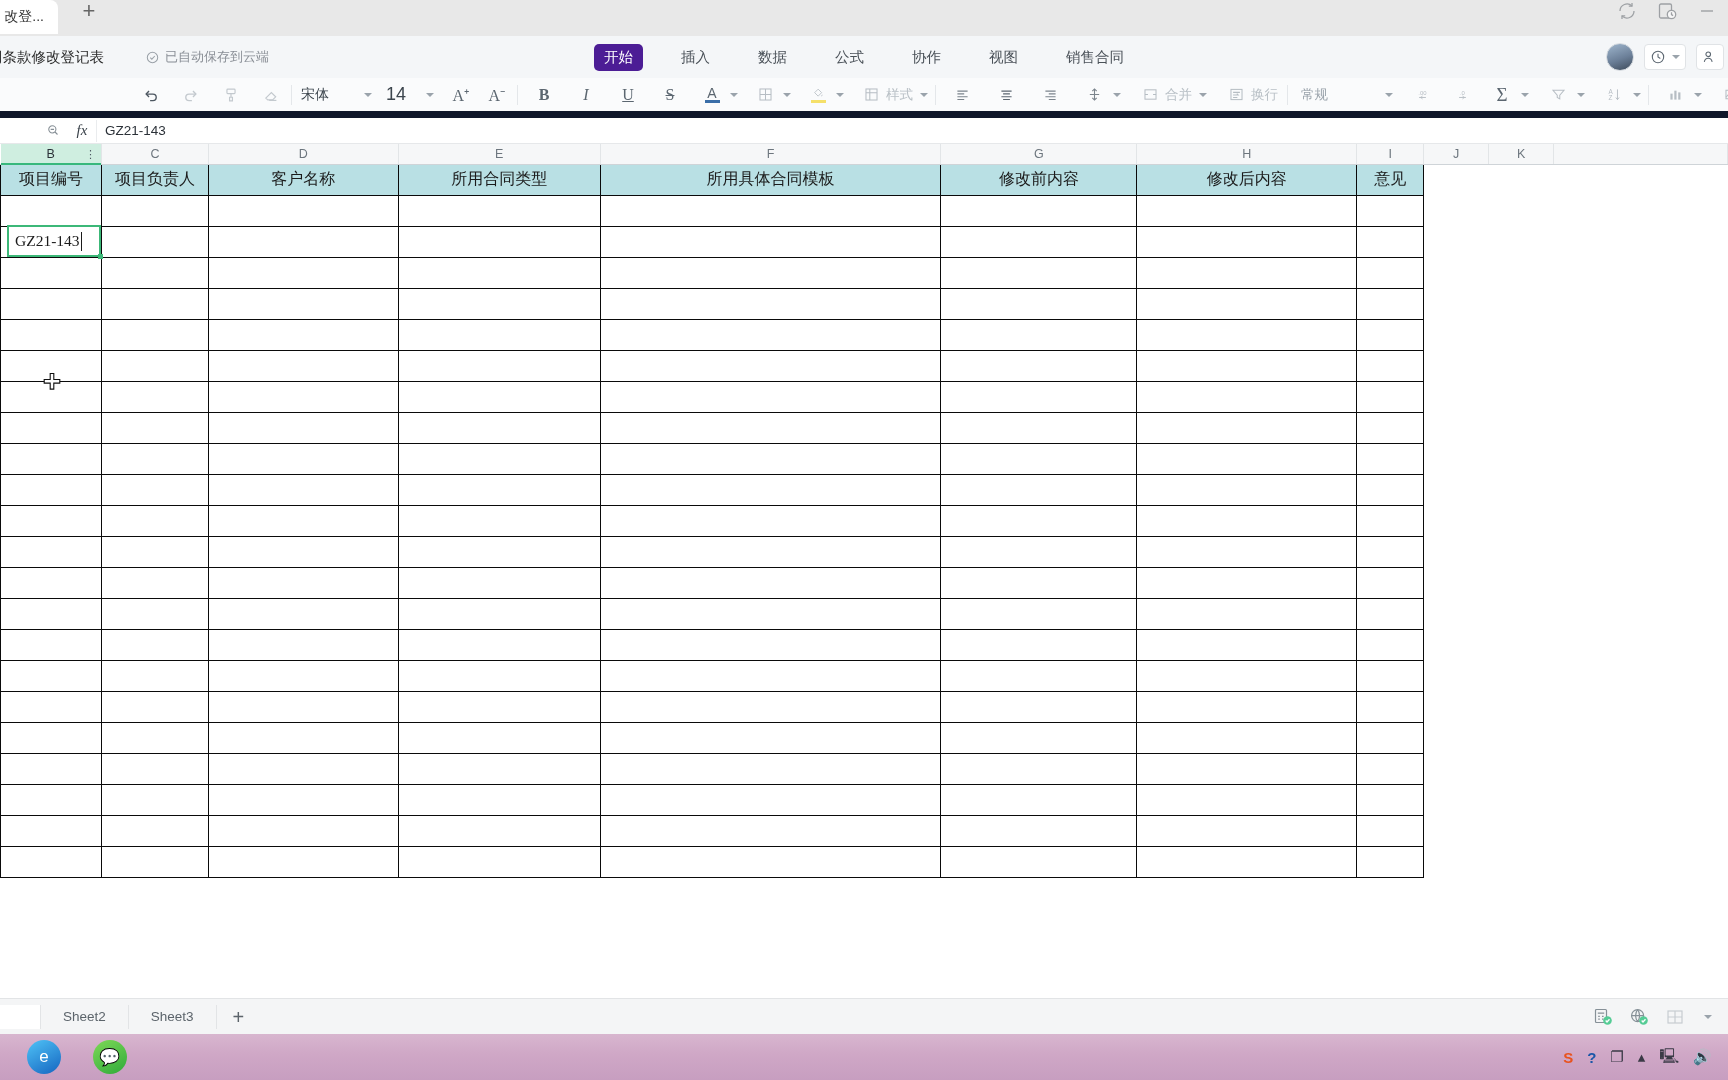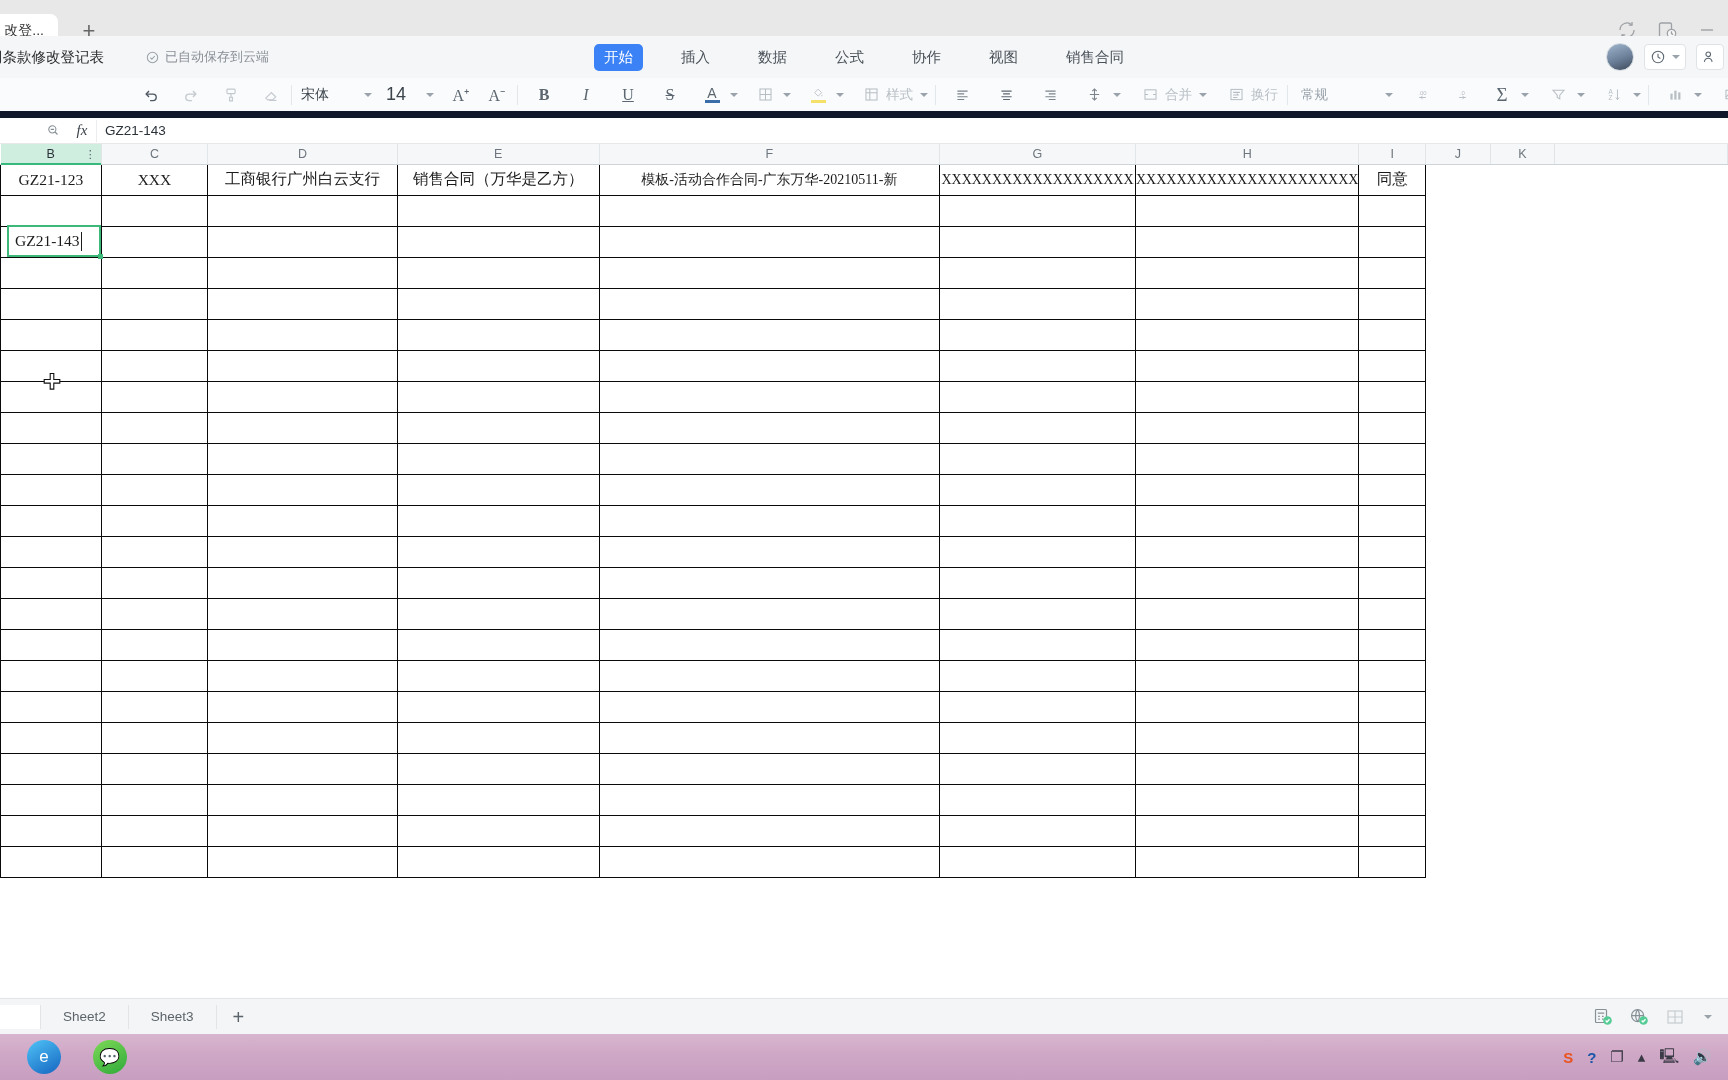--- a/index.html
+++ b/index.html
@@ -8,21 +8,21 @@
     overflow: hidden;
     font-family: "Liberation Sans", "DejaVu Sans", sans-serif;
     background: #ffffff;
   }
   #app { position: relative; width: 1728px; height: 1080px; }
 
   
   .tabstrip {
     position: absolute; left: 0; top: 0; width: 1728px; height: 48px;
     background: #e8e8e8;
-    display: flex; align-items: flex-end;
+    display: flex; align-items: flex-start;
   }
   .doc-tab {
     height: 34px; width: 118px; margin-left: -60px;
     background: #ffffff;
     border-radius: 8px 8px 0 0;
     display: flex; align-items: center; justify-content: flex-end;
     padding-right: 14px;
     font-size: 14px; color: #333;
     overflow: hidden; white-space: nowrap;
   }
@@ -53,21 +53,21 @@
   }
   .ribbon-tabs {
     position: absolute; left: 0; top: 0; width: 1728px; height: 42px;
     display: flex; align-items: center; justify-content: center; gap: 28px;
     pointer-events: none;
   }
   .ribbon-tab {
     font-size: 14.5px; color: #4a5158; padding: 4px 10px; border-radius: 5px;
     pointer-events: auto; white-space: nowrap;
   }
-  .ribbon-tab.active { background: #3b82f6; color: #fff; }
+  .ribbon-tab.active { background: #4c1d95; color: #fff; }
   .title-right {
     margin-left: auto; display: flex; align-items: center; gap: 10px;
     padding-right: 4px;
   }
   .avatar {
     width: 28px; height: 28px; border-radius: 50%;
     background: linear-gradient(160deg,#9fb6cd 0%,#6c8099 55%,#3d4a5a 100%);
     border: 1px solid #d6dbe0;
   }
   .chip {
@@ -498,34 +498,34 @@
         <td>E</td>
         <td>F</td>
         <td>G</td>
         <td>H</td>
         <td>I</td>
         <td>J</td>
         <td>K</td>
         <td></td>
       </tr>
 
-
-      <tr>
-        <td class="cell firstcol">GZ21-123</td>
-        <td class="cell">XXX</td>
-        <td class="cell">工商银行广州白云支行</td>
-        <td class="cell">销售合同（万华是乙方）</td>
-        <td class="cell small">模板-活动合作合同-广东万华-20210511-新</td>
-        <td class="cell small">XXXXXXXXXXXXXXXXXXX</td>
-        <td class="cell small">XXXXXXXXXXXXXXXXXXXXXX</td>
-        <td class="cell">同意</td>
+      <tr class="hdrrow">
+        <td class="cell hdr firstcol">项目编号</td>
+        <td class="cell hdr">项目负责人</td>
+        <td class="cell hdr">客户名称</td>
+        <td class="cell hdr">所用合同类型</td>
+        <td class="cell hdr">所用具体合同模板</td>
+        <td class="cell hdr">修改前内容</td>
+        <td class="cell hdr">修改后内容</td>
+        <td class="cell hdr">意见</td>
         <td class="cell blankcol"></td>
         <td class="cell blankcol"></td>
         <td class="cell blankcol"></td>
       </tr>
+
 
       </tbody>
         <tbody id="empty-rows">
           <tr>
             <td class="cell firstcol"></td>
             <td class="cell "></td>
             <td class="cell "></td>
             <td class="cell "></td>
             <td class="cell "></td>
             <td class="cell "></td>

